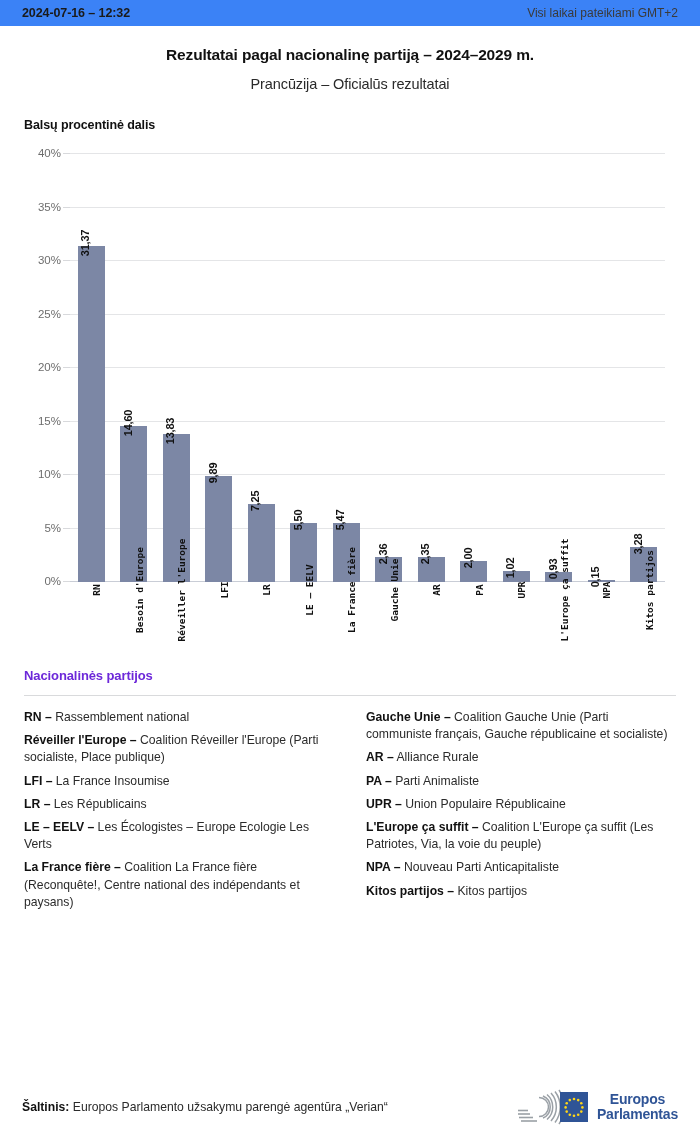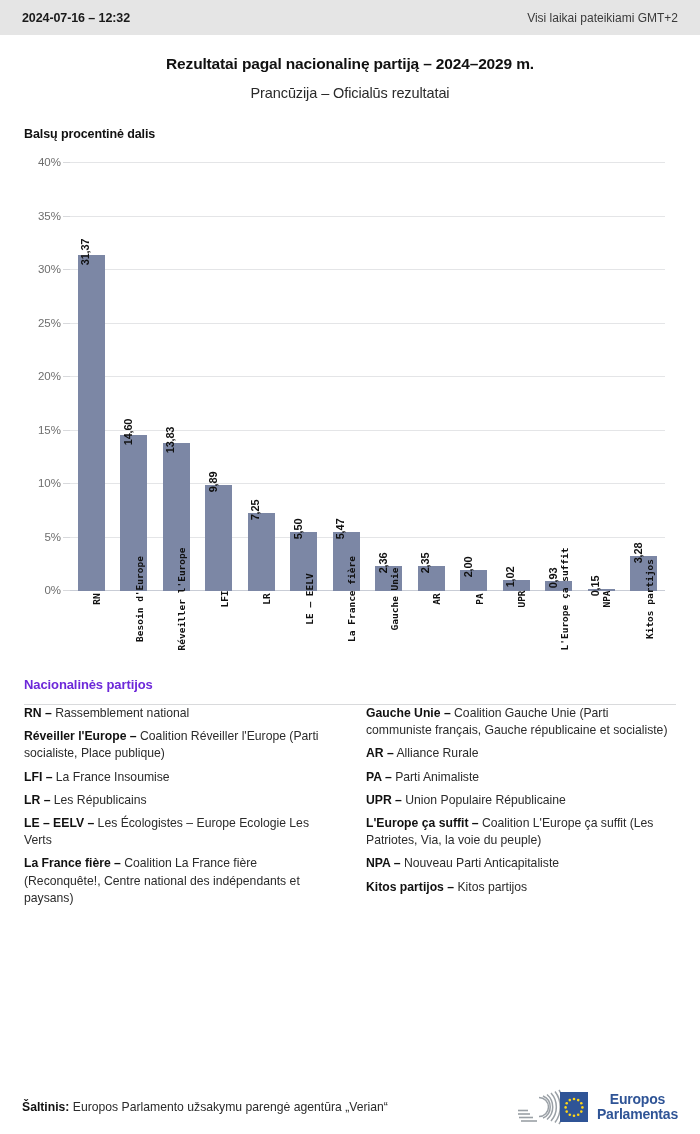--- a/index.html
+++ b/index.html
@@ -7,22 +7,22 @@
     width: 700px;
     height: 1134px;
     background: #ffffff;
     font-family: "Liberation Sans", sans-serif;
     color: #1a1a1a;
     overflow: hidden;
   }
 
   
   .topbar {
-    height: 35px;
-    background: #e5e5e5;
+    height: 26px;
+    background: #3b82f6;
     display: flex;
     align-items: center;
     justify-content: space-between;
     padding: 0 22px;
   }
   .topbar-date {
     font-size: 12.5px;
     font-weight: bold;
     color: #1a1a1a;
     letter-spacing: -0.1px;
@@ -156,20 +156,21 @@
     font-weight: bold;
     color: #6d28d9;
     letter-spacing: -0.1px;
   }
   .legend-rule {
     height: 1px;
     background: #d9dadc;
     margin-top: 12px;
   }
   .legend-cols {
+    margin-top: 13px;
     column-count: 2;
     column-gap: 32px;
     font-size: 12.2px;
     line-height: 17.2px;
     color: #2b2b2b;
   }
   .legend-item {
     break-inside: avoid-column;
     margin-bottom: 6px;
   }

